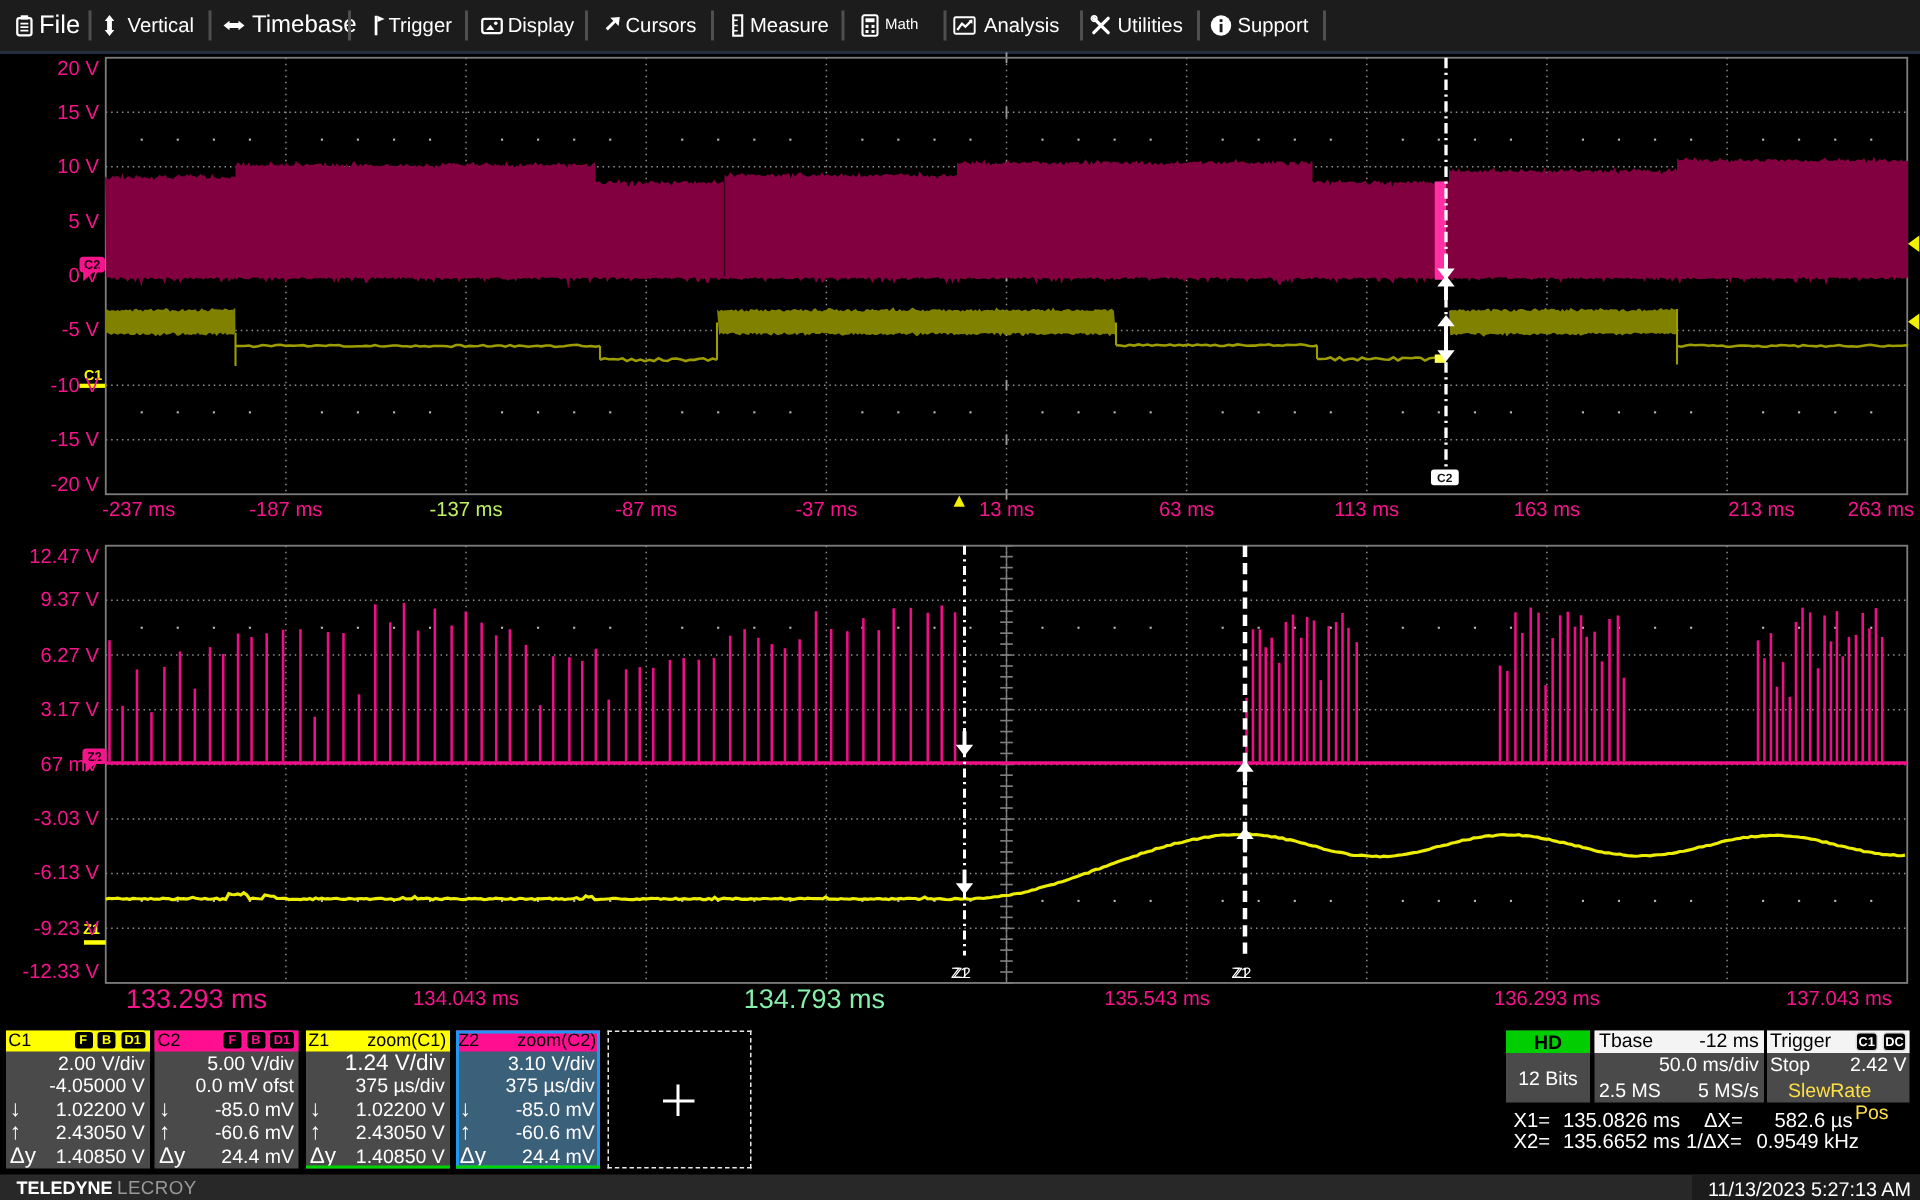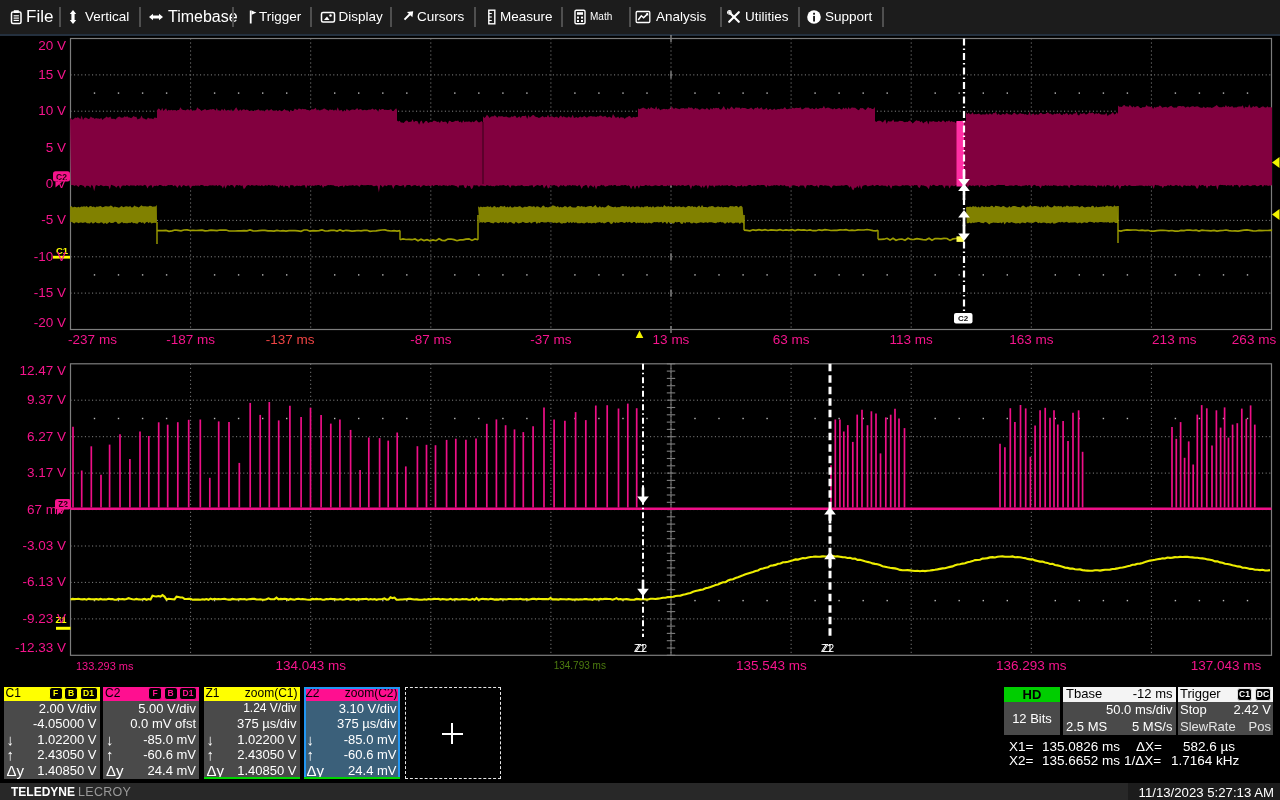--- a/index.html
+++ b/index.html
@@ -519,32 +519,32 @@
 <div style="position:absolute;left:-4px;top:392.2375px;width:70px;height:16px;line-height:16px;text-align:right;font-size:13.5px;color:#f5148c">9.37 V</div>
 <div style="position:absolute;left:-4px;top:428.675px;width:70px;height:16px;line-height:16px;text-align:right;font-size:13.5px;color:#f5148c">6.27 V</div>
 <div style="position:absolute;left:-4px;top:465.1125px;width:70px;height:16px;line-height:16px;text-align:right;font-size:13.5px;color:#f5148c">3.17 V</div>
 <div style="position:absolute;left:-4px;top:501.55px;width:70px;height:16px;line-height:16px;text-align:right;font-size:13.5px;color:#f5148c">67 mV</div>
 <div style="position:absolute;left:-4px;top:537.9875px;width:70px;height:16px;line-height:16px;text-align:right;font-size:13.5px;color:#f5148c">-3.03 V</div>
 <div style="position:absolute;left:-4px;top:574.425px;width:70px;height:16px;line-height:16px;text-align:right;font-size:13.5px;color:#f5148c">-6.13 V</div>
 <div style="position:absolute;left:-4px;top:610.8625px;width:70px;height:16px;line-height:16px;text-align:right;font-size:13.5px;color:#f5148c">-9.23 V</div>
 <div style="position:absolute;left:-4px;top:640.3px;width:70px;height:16px;line-height:16px;text-align:right;font-size:13.5px;color:#f5148c">-12.33 V</div>
 <div style="position:absolute;left:47.5px;top:331.5px;width:90px;height:16px;line-height:16px;text-align:center;font-size:13.5px;color:#f5148c">-237 ms</div>
 <div style="position:absolute;left:145.6px;top:331.5px;width:90px;height:16px;line-height:16px;text-align:center;font-size:13.5px;color:#f5148c">-187 ms</div>
-<div style="position:absolute;left:265.7px;top:331.5px;width:90px;height:16px;line-height:16px;font-size:13.5px;color:#ef4444">-137 ms</div>
+<div style="position:absolute;left:265.7px;top:331.5px;width:90px;height:16px;line-height:16px;text-align:center;font-size:13.5px;color:#bef264">-137 ms</div>
 <div style="position:absolute;left:385.79999999999995px;top:331.5px;width:90px;height:16px;line-height:16px;text-align:center;font-size:13.5px;color:#f5148c">-87 ms</div>
 <div style="position:absolute;left:505.9px;top:331.5px;width:90px;height:16px;line-height:16px;text-align:center;font-size:13.5px;color:#f5148c">-37 ms</div>
 <div style="position:absolute;left:626.0px;top:331.5px;width:90px;height:16px;line-height:16px;text-align:center;font-size:13.5px;color:#f5148c">13 ms</div>
 <div style="position:absolute;left:746.0999999999999px;top:331.5px;width:90px;height:16px;line-height:16px;text-align:center;font-size:13.5px;color:#f5148c">63 ms</div>
 <div style="position:absolute;left:866.1999999999999px;top:331.5px;width:90px;height:16px;line-height:16px;text-align:center;font-size:13.5px;color:#f5148c">113 ms</div>
 <div style="position:absolute;left:986.3px;top:331.5px;width:90px;height:16px;line-height:16px;text-align:center;font-size:13.5px;color:#f5148c">163 ms</div>
 <div style="position:absolute;left:1106.3999999999999px;top:331.5px;width:90px;height:16px;line-height:16px;text-align:right;font-size:13.5px;color:#f5148c">213 ms</div>
 <div style="position:absolute;left:1209.0px;top:331.5px;width:90px;height:16px;line-height:16px;text-align:center;font-size:13.5px;color:#f5148c">263 ms</div>
-<div style="position:absolute;left:76.0px;top:657.5px;width:110px;height:16px;line-height:16px;text-align:left;font-size:11px;color:#f5148c">133.293 ms</div>
+<div style="position:absolute;left:76.0px;top:657.5px;width:110px;height:16px;line-height:16px;text-align:center;font-size:18px;color:#f5148c">133.293 ms</div>
 <div style="position:absolute;left:255.7px;top:657.5px;width:110px;height:16px;line-height:16px;text-align:center;font-size:13.5px;color:#f5148c">134.043 ms</div>
-<div style="position:absolute;left:495.9px;top:657.5px;width:110px;height:16px;line-height:16px;text-align:right;font-size:10px;color:#4d7c0f">134.793 ms</div>
+<div style="position:absolute;left:495.9px;top:657.5px;width:110px;height:16px;line-height:16px;text-align:left;font-size:18px;color:#86efac">134.793 ms</div>
 <div style="position:absolute;left:736.0999999999999px;top:657.5px;width:110px;height:16px;line-height:16px;font-size:13.5px;color:#f5148c">135.543 ms</div>
 <div style="position:absolute;left:976.3px;top:657.5px;width:110px;height:16px;line-height:16px;text-align:center;font-size:13.5px;color:#f5148c">136.293 ms</div>
 <div style="position:absolute;left:1171.0px;top:657.5px;width:110px;height:16px;line-height:16px;text-align:center;font-size:13.5px;color:#f5148c">137.043 ms</div>
 <div style="position:absolute;left:3.5px;top:687px;width:96px;height:92px;box-sizing:border-box;background:#4a4a4a">
     <div style="height:13.5px;line-height:13px;background:#ffff00;color:#000;font-size:12px;padding:0 2px;white-space:nowrap">
       <span style="float:left">C1</span>
       <span style="float:right"><span style="display:inline-block;width:12px;height:10.5px;line-height:10.5px;background:#000;border:1px solid #ffff00;border-radius:3px;color:#ffff00;font-size:8.5px;font-weight:bold;text-align:center;vertical-align:1px;margin-left:1.5px">F</span><span style="display:inline-block;width:12px;height:10.5px;line-height:10.5px;background:#000;border:1px solid #ffff00;border-radius:3px;color:#ffff00;font-size:8.5px;font-weight:bold;text-align:center;vertical-align:1px;margin-left:1.5px">B</span><span style="display:inline-block;width:16px;height:10.5px;line-height:10.5px;background:#000;border:1px solid #ffff00;border-radius:3px;color:#ffff00;font-size:8.5px;font-weight:bold;text-align:center;vertical-align:1px;margin-left:1.5px">D1</span></span>
     </div>
     <div style="height:15.5px;line-height:15.5px;font-size:13px;color:#fff;padding:0 3px;white-space:nowrap">
       <span style="float:left;font-size:15px;line-height:15px"></span>
@@ -591,21 +591,21 @@
     <div style="height:15.5px;line-height:15.5px;font-size:13px;color:#fff;padding:0 3px;white-space:nowrap">
       <span style="float:left;font-size:15px;line-height:15px">Δy</span>
       <span style="float:right">24.4 mV</span>
     </div>
   </div>
 <div style="position:absolute;left:203.5px;top:687px;width:96px;height:92px;box-sizing:border-box;background:#4a4a4a">
     <div style="height:13.5px;line-height:13.5px;background:#ffff00;color:#000;font-size:12px;padding:0 2px;white-space:nowrap">
       <span style="float:left">Z1</span>
       <span style="float:right">zoom(C1)</span>
     </div>
-    <div style="height:15.5px;line-height:15.5px;font-size:12px;color:#fff;padding:0 3px;white-space:nowrap">
+    <div style="height:15.5px;line-height:15.5px;font-size:15px;color:#fff;padding:0 3px;white-space:nowrap">
       <span style="float:left;font-size:15px;line-height:15px"></span>
       <span style="float:right">1.24 V/div</span>
     </div>
     <div style="height:15.5px;line-height:15.5px;font-size:13px;color:#fff;padding:0 3px;white-space:nowrap">
       <span style="float:left;font-size:15px;line-height:15px"></span>
       <span style="float:right">375 µs/div</span>
     </div>
     <div style="height:15.5px;line-height:15.5px;font-size:13px;color:#fff;padding:0 3px;white-space:nowrap">
       <span style="float:left;font-size:15px;line-height:15px">↓</span>
       <span style="float:right">1.02200 V</span>
@@ -667,30 +667,30 @@
   </div>
 <div style="position:absolute;left:1178px;top:687px;width:95px;height:48px;background:#4a4a4a">
     <div style="height:15px;line-height:14px;background:#f4f4f4;color:#000;font-size:13px;padding:0 2px">
       <span style="float:left">Trigger</span>
       <span style="float:right"><span style="display:inline-block;min-width:13px;height:11px;line-height:11px;background:#000;border:1px solid #ddd;border-radius:3px;color:#fff;font-size:8.5px;font-weight:bold;text-align:center;vertical-align:1px">C1</span><span style="display:inline-block;min-width:14px;height:11px;line-height:11px;background:#000;border:1px solid #ddd;border-radius:3px;color:#fff;font-size:8.5px;font-weight:bold;text-align:center;vertical-align:1px;margin-left:3px">DC</span></span>
     </div>
     <div style="height:16.5px;line-height:16.5px;color:#fff;font-size:13px;padding:0 2px">
       <span style="float:left">Stop</span>
       <span style="float:right">2.42 V</span>
     </div>
-    <div style="height:16.5px;line-height:15px;color:#e5e5e5;font-size:13px;padding:0 2px">
+    <div style="height:16.5px;line-height:15px;color:#fde047;font-size:13px;padding:0 14px">
       <span style="float:left">SlewRate</span>
       <span style="float:right">Pos</span>
     </div>
   </div>
 <div style="position:absolute;left:1009px;top:738.5px;font-size:13.5px;color:#fff;white-space:nowrap">X1=</div>
 <div style="position:absolute;left:1042px;top:738.5px;font-size:13.5px;color:#fff;white-space:nowrap">135.0826 ms</div>
 <div style="position:absolute;left:1136px;top:738.5px;font-size:13.5px;color:#fff;white-space:nowrap">ΔX=</div>
 <div style="position:absolute;left:1183px;top:738.5px;font-size:13.5px;color:#fff;white-space:nowrap">582.6 µs</div>
 <div style="position:absolute;left:1009px;top:753px;font-size:13.5px;color:#fff;white-space:nowrap">X2=</div>
 <div style="position:absolute;left:1042px;top:753px;font-size:13.5px;color:#fff;white-space:nowrap">135.6652 ms</div>
 <div style="position:absolute;left:1124px;top:753px;font-size:13.5px;color:#fff;white-space:nowrap">1/ΔX=</div>
-<div style="position:absolute;left:1171px;top:753px;font-size:13.5px;color:#fff;white-space:nowrap">1.7164 kHz</div>
+<div style="position:absolute;left:1171px;top:753px;font-size:13.5px;color:#fff;white-space:nowrap">0.9549 kHz</div>
 <div id="botbar">
   <span style="position:absolute;left:11px;top:2.5px;font-size:12px;font-weight:bold;color:#fff;letter-spacing:0px">TELEDYNE</span>
   <span style="position:absolute;left:78px;top:2.5px;font-size:12.5px;color:#999;letter-spacing:0.3px">LECROY</span>
   <div style="position:absolute;left:1128px;top:0;width:152px;height:17.5px;background:#1c1c1c"></div>
     <span style="position:absolute;right:6px;top:2px;font-size:13.2px;color:#fff">11/13/2023 5:27:13 AM</span>
 </div>
 </body></html>

